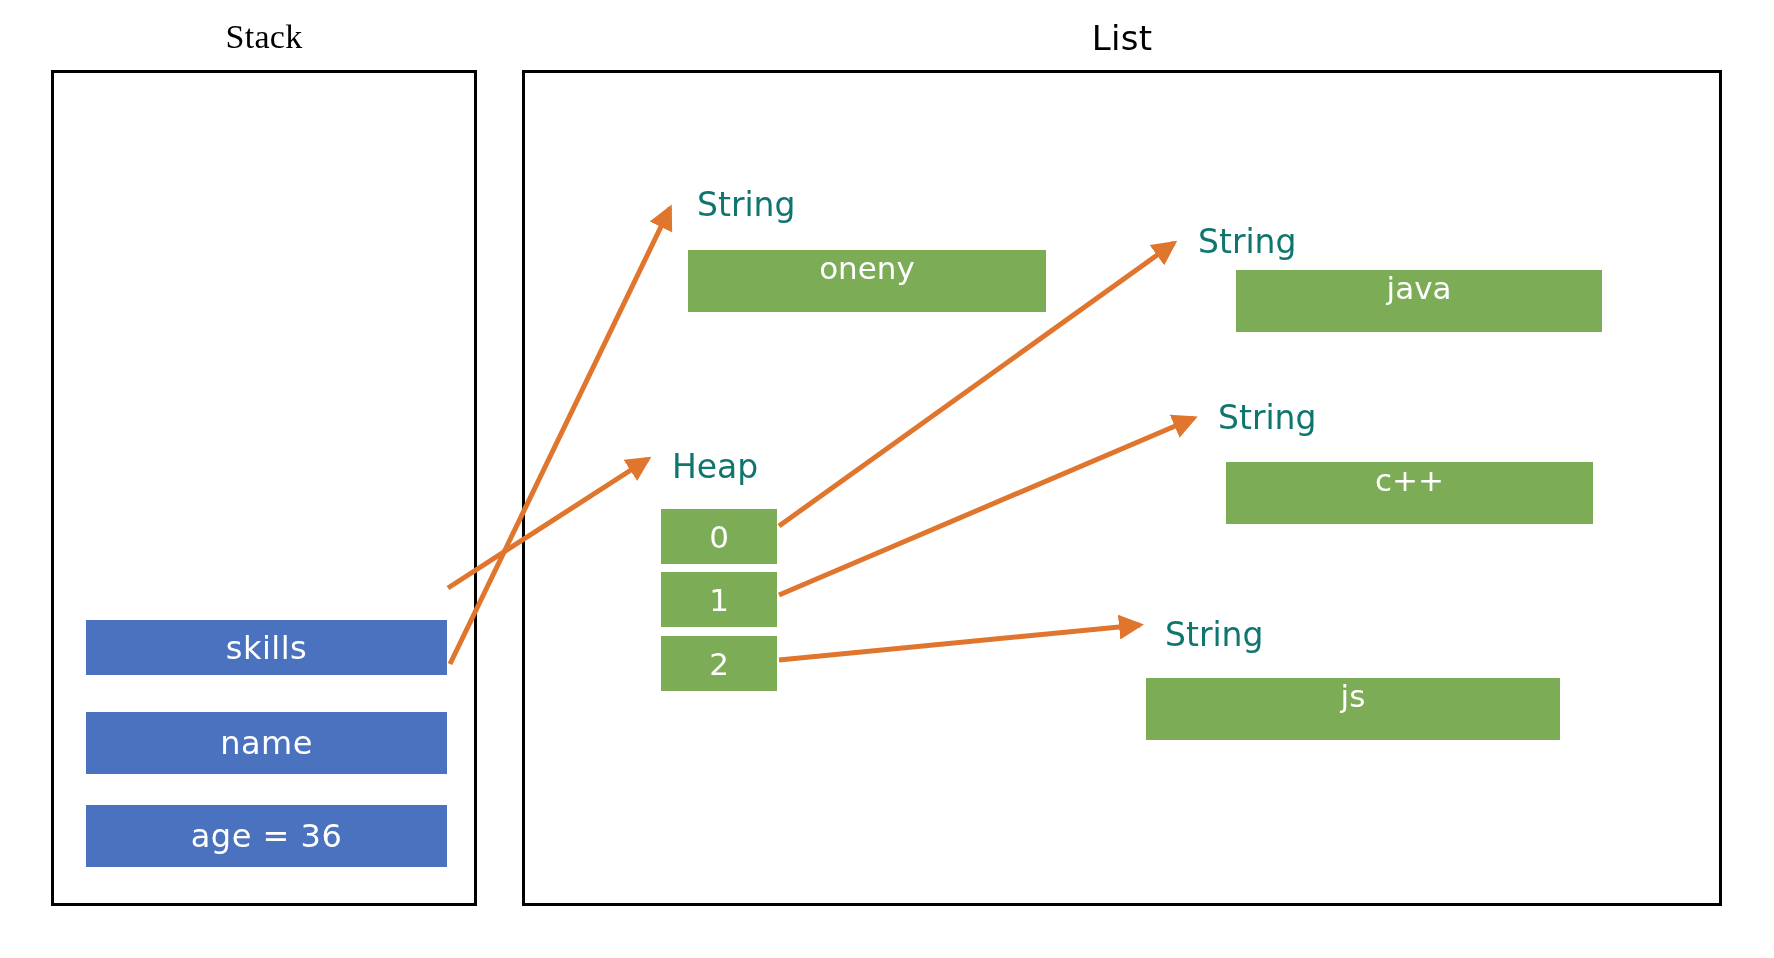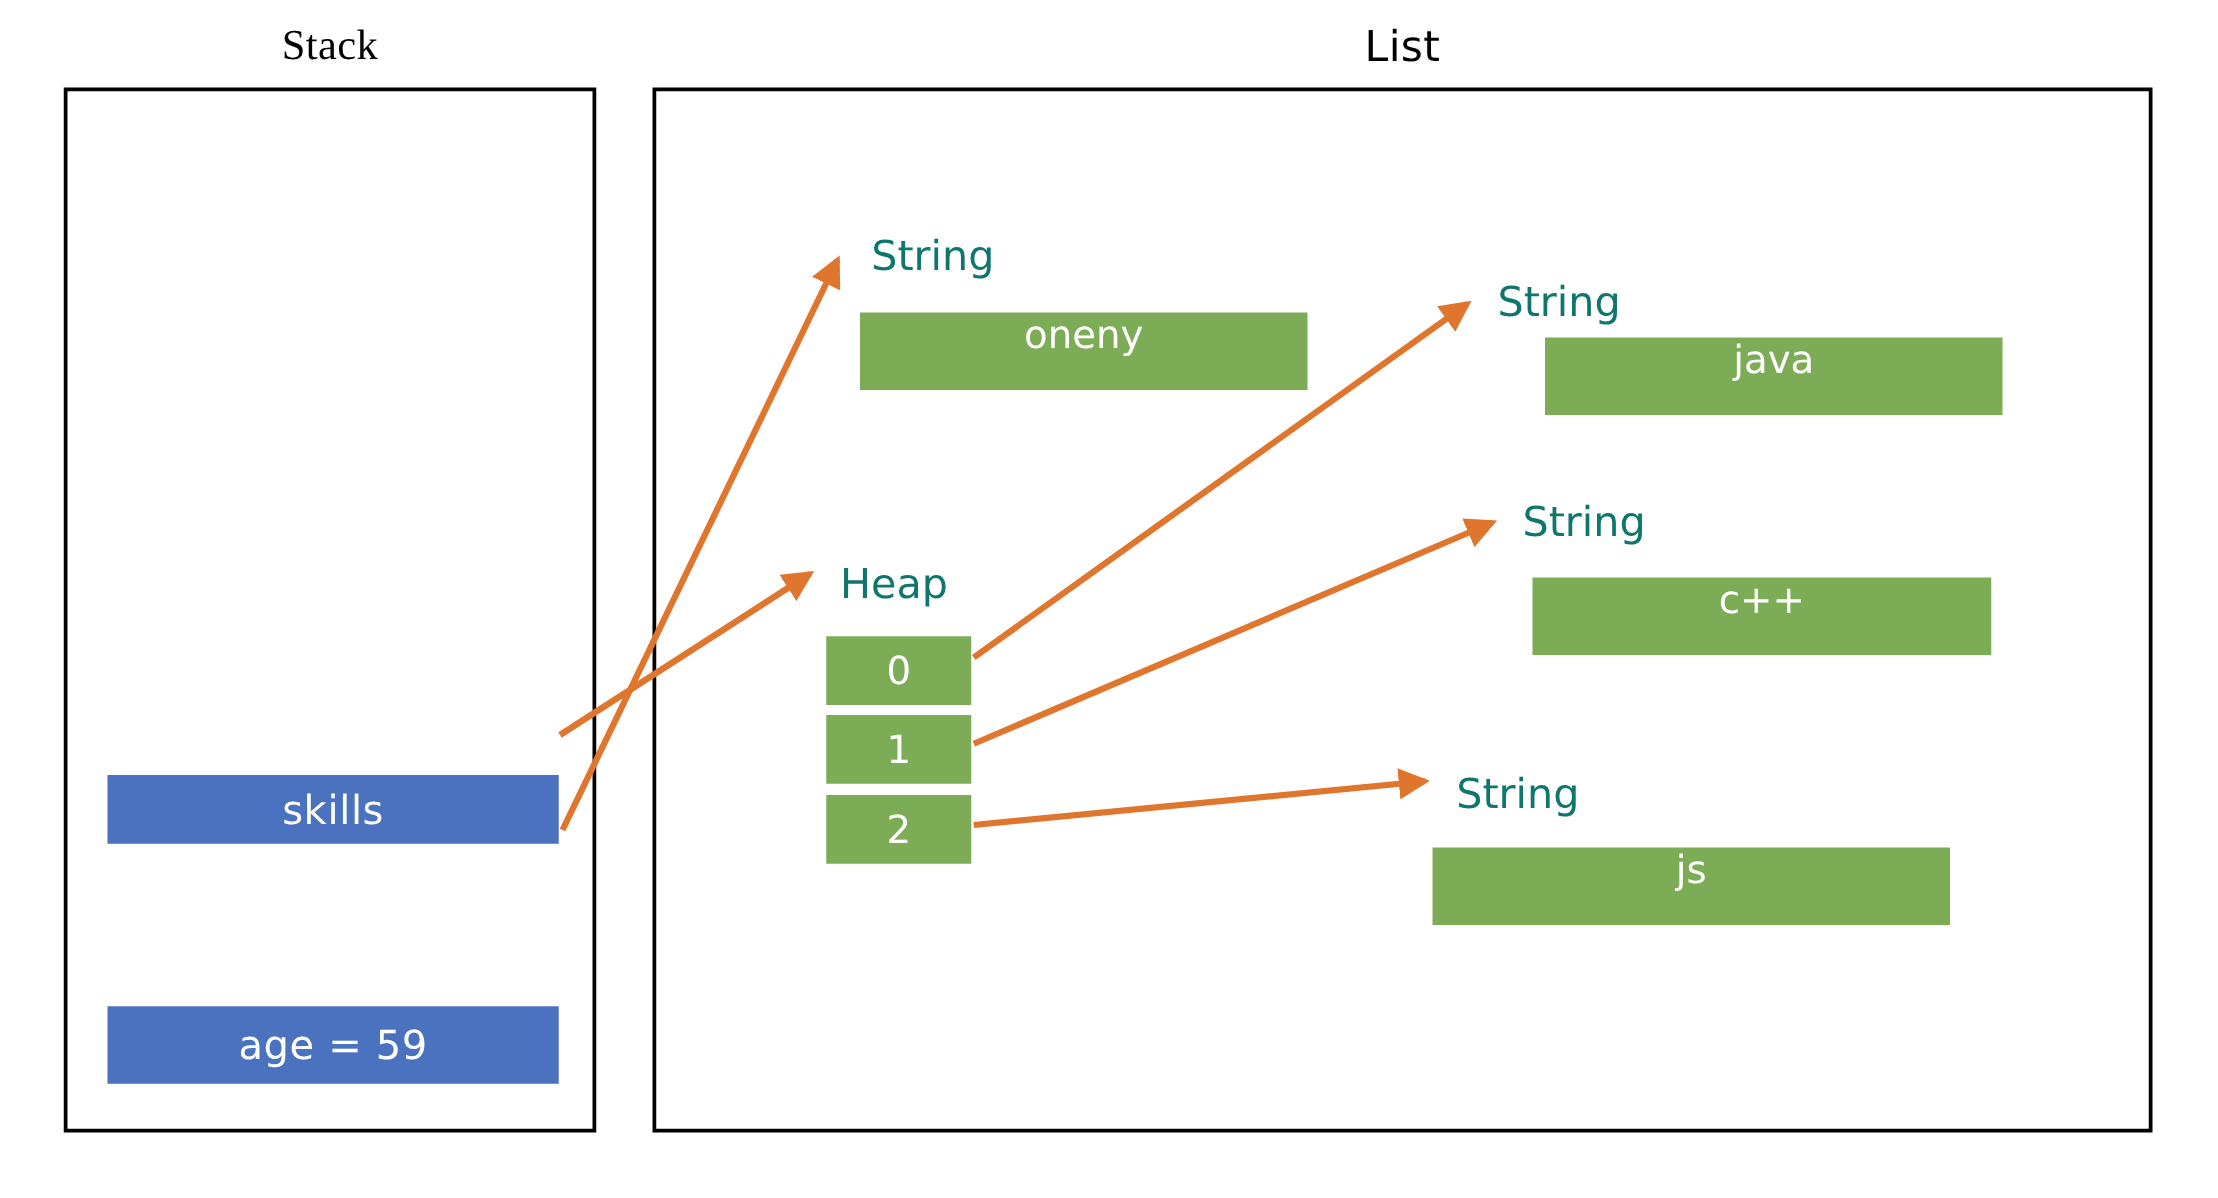--- a/index.html
+++ b/index.html
@@ -87,22 +87,25 @@
 
   <div class="region-label" style="left:51px; top:18px; width:426px;font-family:Liberation Serif, serif;">Stack</div>
   <div class="region-label" style="left:522px; top:18px; width:1200px;">List</div>
 
   <div class="region-box" style="left:51px; top:70px; width:426px; height:836px;"></div>
   <div class="region-box" style="left:522px; top:70px; width:1200px; height:836px;"></div>
 
   <div class="var-box" style="left:86px; top:620px; width:361px; height:55px;text-align:right;">
     <span>skills</span>
   </div>
+  <div class="var-box" style="left:86px; top:712px; width:361px; height:62px;">
+    <span>name</span>
+  </div>
   <div class="var-box" style="left:86px; top:805px; width:361px; height:62px;">
-    <span>age = 59</span>
+    <span>age = 36</span>
   </div>
 
   <div class="obj-label" style="left:697px; top:185px;">String</div>
   <div class="obj-box" style="left:688px; top:250px; width:358px; height:62px;">
     <span>oneny</span>
   </div>
 
   <div class="obj-label" style="left:1198px; top:222px;">String</div>
   <div class="obj-box" style="left:1188px; top:270px; width:366px; height:62px;margin-left:48px;">
     <span>java</span>

